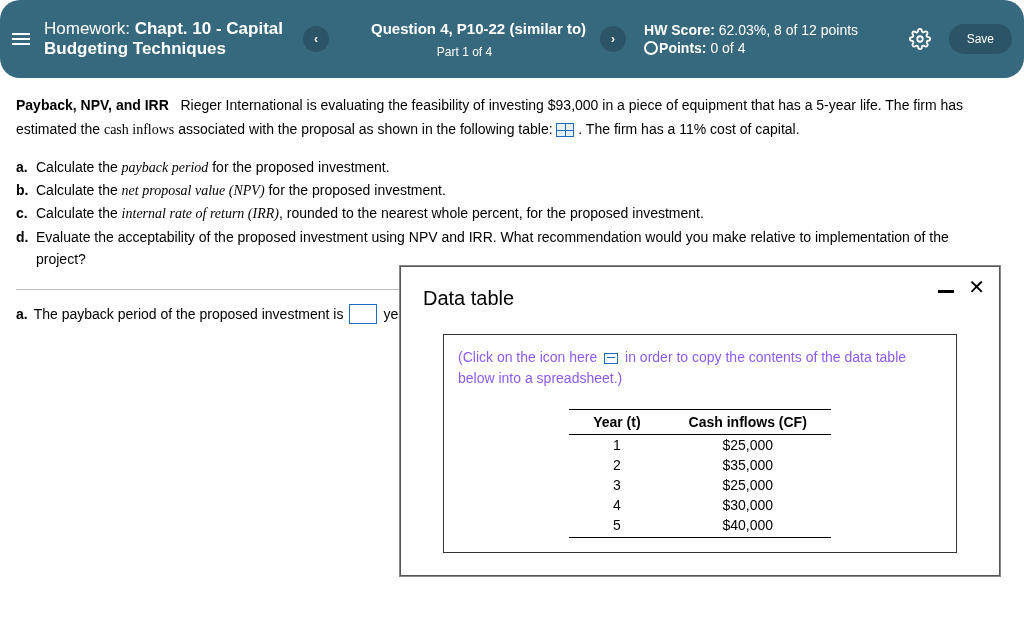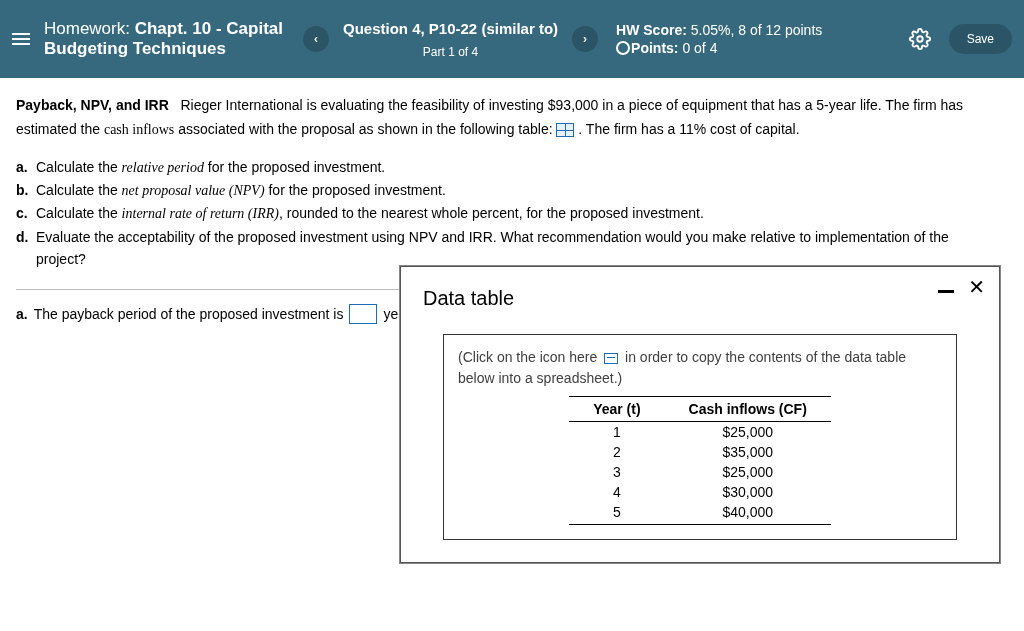--- a/index.html
+++ b/index.html
@@ -5,37 +5,38 @@
     * { margin: 0; padding: 0; box-sizing: border-box; }
     body { font-family: Arial, Helvetica, sans-serif; font-size: 14px; color: #000; }
     
     .header {
       background: #37697e;
       color: #fff;
       display: flex;
       align-items: center;
       padding: 8px 12px;
       height: 78px;
+      border-radius: 20px;
     }
     .menu-icon { display: flex; flex-direction: column; gap: 3px; margin-right: 14px; cursor: pointer; }
     .menu-icon span { display: block; width: 18px; height: 2px; background: #fff; }
     
     .title-block { flex: 0 0 auto; margin-right: 20px; }
     .hw-label { font-size: 17px; }
     .hw-title { font-size: 17px; font-weight: bold; display: inline; }
     .hw-subtitle { font-size: 17px; font-weight: bold; }
     
     .nav-arrow {
       width: 26px; height: 26px; border-radius: 50%; background: #2b5566;
       display: flex; align-items: center; justify-content: center; cursor: pointer;
       color: #fff; font-size: 12px; font-weight: bold;
     }
     
     .question-block { text-align: center; flex: 0 0 auto; margin: 0 14px; }
-    .question-main { font-size: 15px; font-weight: bold; }
+    .question-main { font-size: 15px; font-weight: bold; margin-left: 28px; }
     .question-part { font-size: 12px; margin-top: 8px; }
     
     .score-block { margin-left: 18px; flex: 1; }
     .score-line { font-size: 14px; }
     .score-label { font-weight: bold; }
     .points-row { display: flex; align-items: center; gap: 1px; margin-top: 2px; }
     .points-circle {
       width: 14px; height: 14px; border: 2px solid #fff; border-radius: 50%;
     }
     
@@ -86,21 +87,21 @@
       border: 1px solid #555; background: #fff; padding: 16px 22px 22px;
       box-shadow: 0 0 0 1px #888;
     }
     .popup-controls { position: absolute; right: 14px; top: 10px; display: flex; gap: 14px; align-items: center; }
     .min-btn { width: 16px; height: 3px; background: #000; cursor: pointer; margin-top: 8px; }
     .close-btn { font-size: 20px; cursor: pointer; line-height: 1; }
     .popup-title { font-size: 20px; margin-bottom: 24px; margin-top: 4px; }
     .popup-inner {
       border: 1px solid #333; padding: 12px 14px 14px; margin: 0 20px;
     }
-    .copy-note { color: #404040; margin-bottom: 7px; line-height: 1.5; }
+    .copy-note { color: #8b5cf6; margin-bottom: 20px; line-height: 1.5; }
     .copy-icon {
       display: inline-block; width: 14px; height: 11px; border: 1px solid #1e6bb8;
       position: relative; vertical-align: middle; margin: 0 3px;
     }
     .copy-icon::after {
       content: ""; position: absolute; left: 2px; right: 2px; top: 3px; height: 1px; background: #1e6bb8;
     }
     .data-table {
       border-collapse: collapse; margin: 0 auto; font-size: 14px;
     }
@@ -127,21 +128,21 @@
     <div class="hw-subtitle">Budgeting Techniques</div>
   </div>
   <div class="nav-arrow">‹</div>
   <div class="question-block">
     <div class="question-main">Question 4, P10-22 (similar to)</div>
     <div class="question-part">Part 1 of 4</div>
   </div>
   <div class="nav-arrow">›</div>
   <div class="score-block">
     <div class="score-line">
-      <span class="score-label">HW Score: </span><span>5.05%, 8 of 12 points</span>
+      <span class="score-label">HW Score: </span><span>62.03%, 8 of 12 points</span>
     </div>
     <div class="points-row">
       <span class="points-circle"></span>
       <span><span class="score-label">Points: </span><span>0 of 4</span></span>
     </div>
   </div>
   <div class="header-right">
     <svg class="gear-icon" width="22" height="22" viewBox="0 0 24 24" fill="none" stroke="#fff" stroke-width="2">
       <circle cx="12" cy="12" r="3"></circle>
       <path d="M19.4 15a1.65 1.65 0 0 0 .33 1.82l.06.06a2 2 0 1 1-2.83 2.83l-.06-.06a1.65 1.65 0 0 0-1.82-.33 1.65 1.65 0 0 0-1 1.51V21a2 2 0 0 1-4 0v-.09a1.65 1.65 0 0 0-1-1.51 1.65 1.65 0 0 0-1.82.33l-.06.06a2 2 0 1 1-2.83-2.83l.06-.06a1.65 1.65 0 0 0 .33-1.82 1.65 1.65 0 0 0-1.51-1H3a2 2 0 0 1 0-4h.09a1.65 1.65 0 0 0 1.51-1 1.65 1.65 0 0 0-.33-1.82l-.06-.06a2 2 0 1 1 2.83-2.83l.06.06a1.65 1.65 0 0 0 1.82.33h0a1.65 1.65 0 0 0 1-1.51V3a2 2 0 0 1 4 0v.09a1.65 1.65 0 0 0 1 1.51h0a1.65 1.65 0 0 0 1.82-.33l.06-.06a2 2 0 1 1 2.83 2.83l-.06.06a1.65 1.65 0 0 0-.33 1.82v0a1.65 1.65 0 0 0 1.51 1H21a2 2 0 0 1 0 4h-.09a1.65 1.65 0 0 0-1.51 1z"></path>
@@ -151,21 +152,21 @@
 </div>
 
 <div class="content">
   <div class="problem-text">
     <span class="hilite">Payback, NPV, and IRR</span>&nbsp;&nbsp;&nbsp;<span>Rieger International is evaluating the feasibility of investing $93,000 in a piece of equipment that has a 5-year life.  The firm has estimated the </span><span class="serif">cash inflows</span><span> associated with the proposal as shown in the following table: </span><span class="data-icon"></span><span> .  The firm has a 11% cost of capital.</span>
   </div>
 
   <div class="qlist">
     <div class="row">
       <span class="lbl">a.</span>
-      <span><span>Calculate the </span><span class="italic-serif">relative period</span><span> for the proposed investment.</span></span>
+      <span><span>Calculate the </span><span class="italic-serif">payback period</span><span> for the proposed investment.</span></span>
     </div>
     <div class="row">
       <span class="lbl">b.</span>
       <span><span>Calculate the </span><span class="italic-serif">net proposal value (NPV)</span><span> for the proposed investment.</span></span>
     </div>
     <div class="row">
       <span class="lbl">c.</span>
       <span><span>Calculate the </span><span class="italic-serif">internal rate of return (IRR)</span><span>, rounded to the nearest whole percent, for the proposed investment.</span></span>
     </div>
     <div class="row">

